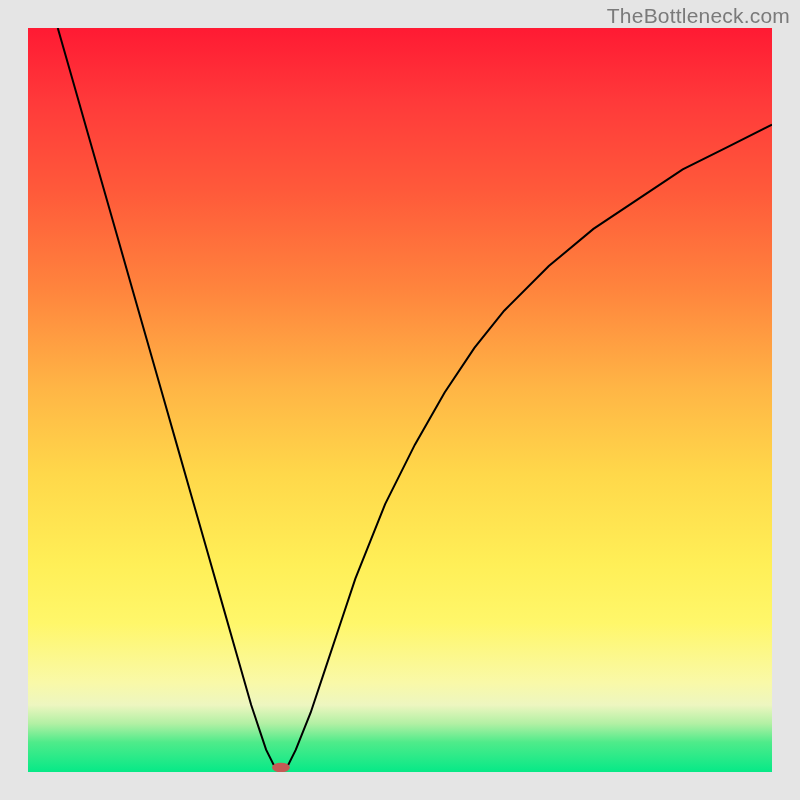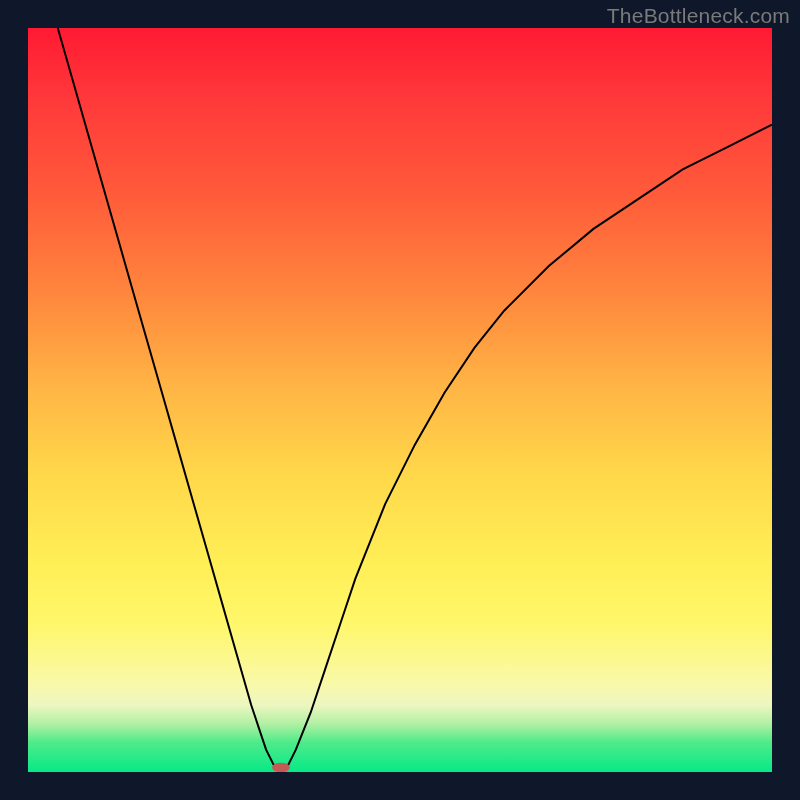--- a/index.html
+++ b/index.html
@@ -9,21 +9,21 @@
     height: 800px;
     overflow: hidden;
     background: #000;
     font-family: Arial, Helvetica, sans-serif;
   }
   .frame {
     position: absolute;
     top: 0; left: 0;
     width: 800px;
     height: 800px;
-    background: #0f172a;
+    background: #e5e5e5;
   }
   .plot-area {
     position: absolute;
     top: 28px;
     left: 28px;
     width: 744px;
     height: 744px;
     
     background: linear-gradient(
       to bottom,

